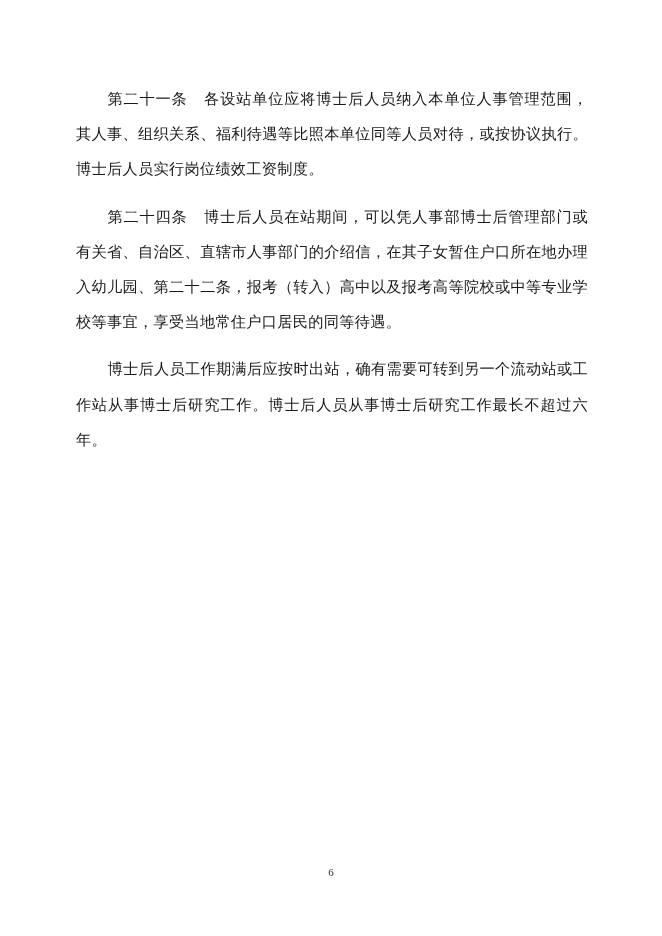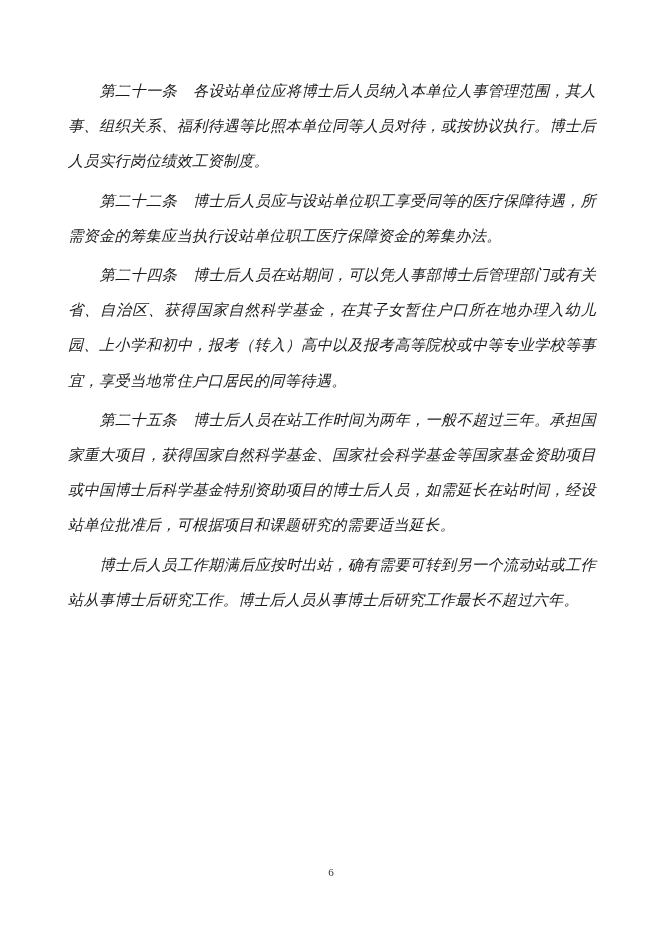--- a/index.html
+++ b/index.html
@@ -9,25 +9,24 @@
     left: 64px;
     top: 70px;
     width: 536px;
     font-family: "DejaVu Serif", "Liberation Serif", serif;
     font-size: 15.2px;
     color: #1a1a1a;
     text-align: justify;
     text-justify: inter-character;
   }
   .para {
-    margin: 4px;
+    margin: 12px;
     line-height: 35.2px;
     text-indent: 31.5px;
     letter-spacing: 0.3px;
-    font-style: italic;
   }
   .article-no { letter-spacing: 0.3px; }
   .gap { display: inline-block; width: 16px; }
   .page-number {
     position: absolute;
     left: 0;
     width: 662px;
     top: 866px;
     text-align: center;
     font-family: "Liberation Serif", serif;
@@ -36,26 +35,20 @@
   }
 </style>
 </head>
 <body>
 
 <div class="page">
   <p class="para">
     <span class="article-no">第二十一条</span><span class="gap"></span><span>各设站单位应将博士后人员纳入本单位人事管理范围，其人事、组织关系、福利待遇等比照本单位同等人员对待，或按协议执行。博士后人员实行岗位绩效工资制度。</span>
   </p>
   <p class="para">
-    <span class="article-no">第二十二条</span><span class="gap"></span><span>博士后人员应与设站单位职工享受同等的医疗保障待遇，所需资金的筹集应当执行设站单位职工医疗保障资金的筹集办法。</span>
-  </p>
-  <p class="para">
-    <span class="article-no">第二十四条</span><span class="gap"></span><span>博士后人员在站期间，可以凭人事部博士后管理部门或有关省、自治区、获得国家自然科学基金，在其子女暂住户口所在地办理入幼儿园、上小学和初中，报考（转入）高中以及报考高等院校或中等专业学校等事宜，享受当地常住户口居民的同等待遇。</span>
-  </p>
-  <p class="para">
-    <span class="article-no">第二十五条</span><span class="gap"></span><span>博士后人员在站工作时间为两年，一般不超过三年。承担国家重大项目，获得国家自然科学基金、国家社会科学基金等国家基金资助项目或中国博士后科学基金特别资助项目的博士后人员，如需延长在站时间，经设站单位批准后，可根据项目和课题研究的需要适当延长。</span>
+    <span class="article-no">第二十四条</span><span class="gap"></span><span>博士后人员在站期间，可以凭人事部博士后管理部门或有关省、自治区、直辖市人事部门的介绍信，在其子女暂住户口所在地办理入幼儿园、第二十二条，报考（转入）高中以及报考高等院校或中等专业学校等事宜，享受当地常住户口居民的同等待遇。</span>
   </p>
   <p class="para">
     <span>博士后人员工作期满后应按时出站，确有需要可转到另一个流动站或工作站从事博士后研究工作。博士后人员从事博士后研究工作最长不超过六年。</span>
   </p>
 </div>
 
 <div class="page-number">6</div>
 
 </body></html>

